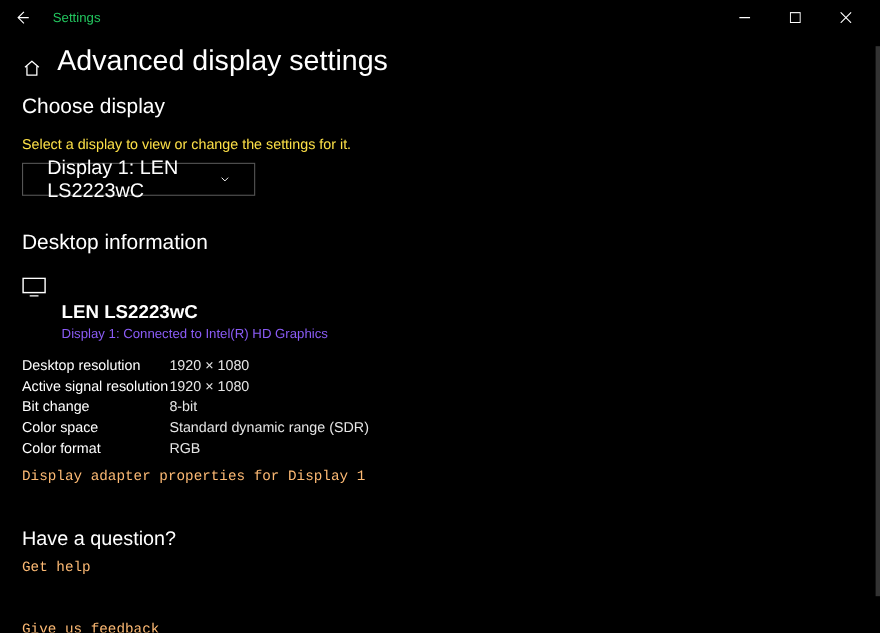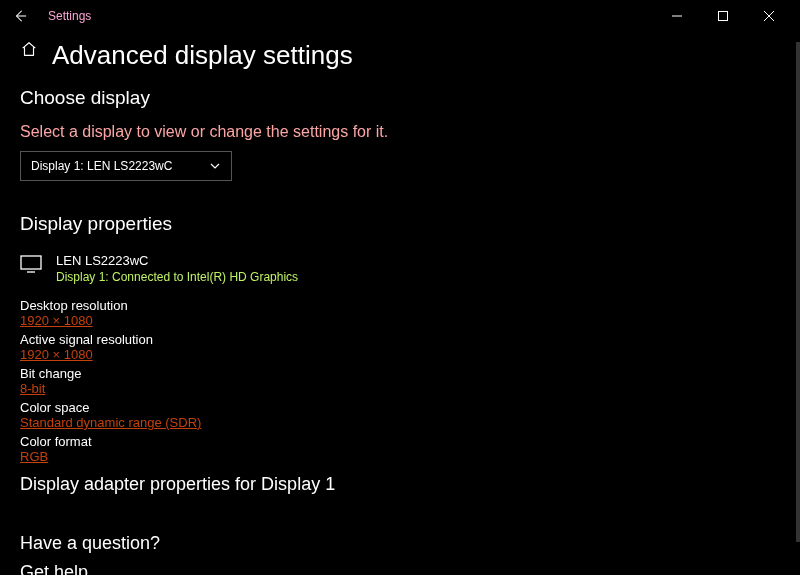--- a/index.html
+++ b/index.html
@@ -30,119 +30,119 @@
     .back-btn {
       width: 24px;
       height: 24px;
       display: flex;
       align-items: center;
       justify-content: center;
       cursor: pointer;
     }
     .app-title {
       font-size: 12px;
-      color: #f9a8d4;
+      color: #22c55e;
     }
     .titlebar-right {
       margin-left: auto;
       display: flex;
     }
     .win-btn {
       width: 46px;
       height: 32px;
       display: flex;
       align-items: center;
       justify-content: center;
       cursor: pointer;
     }
     .content {
       padding: 8px 20px 20px 20px;
     }
     .page-header {
       display: flex;
-      align-items: flex-start;
+      align-items: flex-end;
       gap: 14px;
       margin-bottom: 8px;
     }
     .home-icon {
       display: flex;
       align-items: center;
     }
     .page-title {
       font-size: 26px;
       font-weight: 400;
     }
     .section-heading {
       font-size: 19px;
       font-weight: 400;
       margin-top: 16px;
       margin-bottom: 14px;
     }
     .subtext {
-      font-size: 16px;
-      color: #fca5a5;
+      font-size: 13px;
+      color: #fde047;
       margin-bottom: 10px;
     }
     .dropdown {
       width: 212px;
       height: 30px;
       border: 1px solid #555;
       background: #000;
       display: flex;
       align-items: center;
       justify-content: space-between;
-      padding: 0 10px;
-      font-size: 12px;
+      padding: 0 22px;
+      font-size: 18px;
       cursor: pointer;
     }
     .section-title {
       font-size: 19px;
       font-weight: 400;
       margin-top: 32px;
       margin-bottom: 18px;
     }
     .monitor-row {
       display: flex;
       align-items: flex-start;
       gap: 14px;
       margin-bottom: 14px;
     }
     .monitor-icon {
       margin-top: 2px;
     }
     .monitor-name {
-      font-size: 13px;
-      font-weight: 400;
+      font-size: 17px;
+      font-weight: 700;
+      margin-top: 24px;
     }
     .monitor-sub {
       font-size: 12px;
-      color: #bef264;
+      color: #8b5cf6;
       margin-top: 2px;
     }
     .info-table {
       font-size: 13px;
     }
     .info-row {
       display: flex;
       margin-bottom: 4px;
-      flex-direction: column;
     }
     .info-label {
       width: 134px;
     }
     .info-value {
-      color: #c2410c;
-      text-decoration: underline;
+      color: #e5e5e5;
     }
     .link {
-      color: #ffffff;
-      font-size: 18px;
+      color: #fdba74;
+      font-size: 13px;
       cursor: pointer;
       margin-top: 6px;
       display: inline-block;
+      font-family: Liberation Mono, monospace;
     }
     .question-section {
       margin-top: 38px;
     }
     .question-title {
       font-size: 18px;
       font-weight: 400;
       margin-bottom: 6px;
     }
     .scrollbar {
@@ -198,21 +198,21 @@
 
   <h2 class="section-heading">Choose display</h2>
   <div class="subtext">Select a display to view or change the settings for it.</div>
   <div class="dropdown">
     <span>Display 1: LEN LS2223wC</span>
     <svg width="12" height="12" viewBox="0 0 12 12">
         <path d="M2 4 L6 8 L10 4" stroke="#fff" stroke-width="1.2" fill="none"></path>
       </svg>
   </div>
 
-  <h2 class="section-title">Display properties</h2>
+  <h2 class="section-title">Desktop information</h2>
 
   <div class="monitor-row">
     <span class="monitor-icon">
       <svg width="22" height="18" viewBox="0 0 22 18">
           <rect x="1" y="1" width="20" height="13" stroke="#fff" stroke-width="1.3" fill="none"></rect>
           <path d="M7 17 L15 17" stroke="#fff" stroke-width="1.3"></path>
         </svg>
     </span>
     <div>
       <div class="monitor-name">LEN LS2223wC</div>

